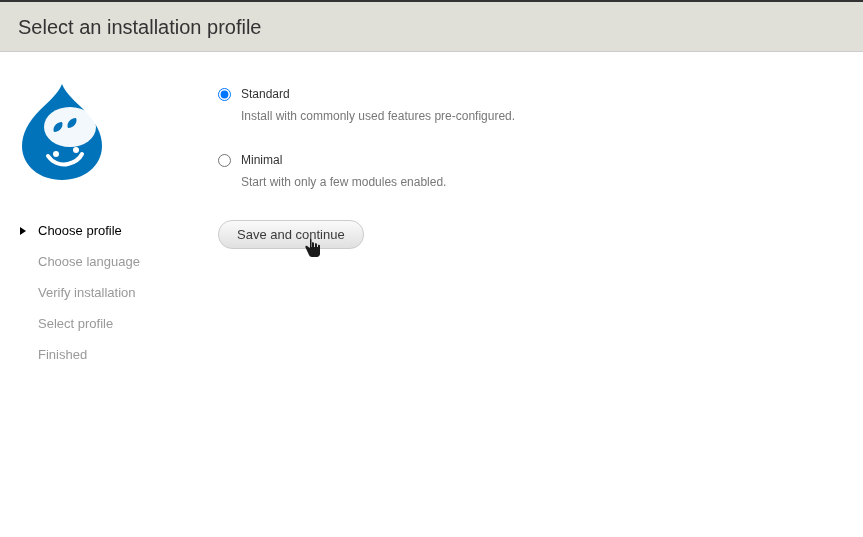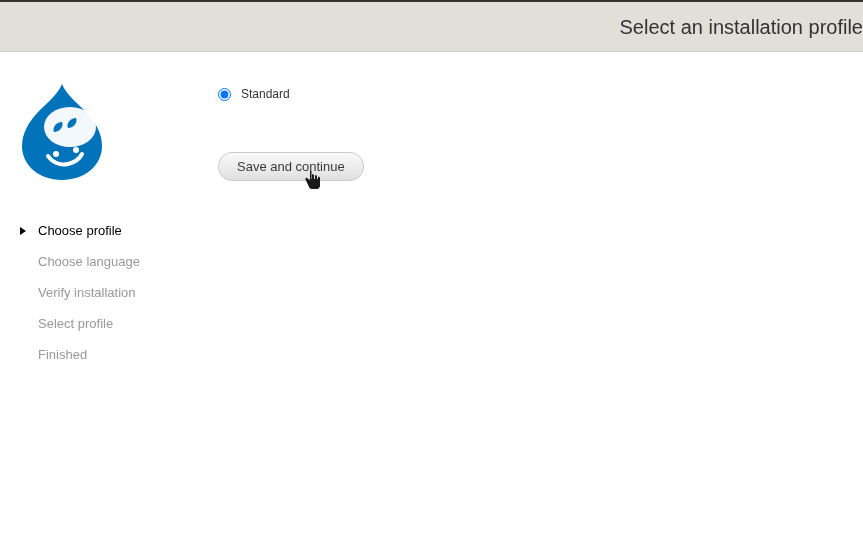--- a/index.html
+++ b/index.html
@@ -1,33 +1,33 @@
 <!DOCTYPE html>
 <html><head>
   <meta charset="utf-8">
   <style>
     * { margin: 0; padding: 0; box-sizing: border-box; }
     body { font-family: "Lucida Grande", "Lucida Sans Unicode", Arial, sans-serif; font-size: 13px; background: #fff; width: 863px; }
     .topbar { height: 2px; background: #333; }
     .header { background: #e0dfd8; padding: 14px 0 12px 18px; border-bottom: 1px solid #ccc; }
-    .header h1 { font-size: 20px; font-weight: normal; color: #333; text-align: right; }
+    .header h1 { font-size: 20px; font-weight: normal; color: #333; }
     .container { display: flex; padding: 30px 0 0 18px; }
     .sidebar { width: 200px; flex-shrink: 0; }
     .logo { margin-bottom: 30px; }
     .steps { list-style: none; }
     .steps li { padding: 8px 0 8px 20px; color: #999; font-size: 13px; position: relative; }
     .steps li.active { color: #000; font-weight: normal; }
     .steps li.active::before { content: ""; position: absolute; left: 2px; top: 12px; border-left: 6px solid #000; border-top: 4px solid transparent; border-bottom: 4px solid transparent; }
     .main { flex: 1; padding-top: 5px; }
     .option { margin-bottom: 30px; }
     .option-row { display: flex; align-items: center; gap: 10px; }
     .option input[type="radio"] { width: 13px; height: 13px; }
     .option label { font-size: 12px; color: #333; }
     .option .desc { font-size: 12px; color: #777; margin: 8px 0 0 23px; }
-    .btn-wrap { position: relative; display: inline-block; margin-top: 21px; }
+    .btn-wrap { position: relative; display: inline-block; margin-top: 1px; }
     .btn { display: inline-block; padding: 6px 18px; font-size: 13px; color: #3a3a3a; background: linear-gradient(#fafafa, #e0e0e0); border: 1px solid #ccc; border-radius: 14px; cursor: pointer; font-family: inherit; }
     .cursor { position: absolute; left: 86px; top: 18px; pointer-events: none; }
   </style>
 </head>
 <body>
 
 <div class="topbar"></div>
 
 <div class="header">
   <h1>Select an installation profile</h1>
@@ -54,22 +54,30 @@
       <li><span>Finished</span></li>
     </ul>
   </div>
 
   <div class="main">
     <div class="option">
       <div class="option-row">
         <input type="radio" name="profile" checked="" style="">
         <label>Standard</label>
       </div>
+      <div class="desc">Install with commonly used features pre-configured.</div>
     </div>
 
+    <div class="option">
+      <div class="option-row">
+        <input type="radio" name="profile" style="">
+        <label>Minimal</label>
+      </div>
+      <div class="desc">Start with only a few modules enabled.</div>
+    </div>
 
     <div class="btn-wrap">
       <button class="btn">Save and continue</button>
       <span class="cursor">
         <svg width="18" height="20" viewBox="0 0 18 20">
           <path d="M 6 1 L 6 10 L 3 8 C 2 7.5, 1 8.5, 1.5 9.5 L 5 17 C 5.5 18, 6.5 19, 8 19 L 13 19 C 14.5 19, 16 17.5, 16 16 L 16 8 C 16 7, 15 6.5, 14 7 L 14 9 L 13 9 L 13 6.5 C 13 5.5, 12 5, 11 5.5 L 11 9 L 10 9 L 10 5.5 C 10 4.5, 9 4, 8 4.5 L 8 9 L 7.5 9 L 7.5 1.5 C 7.5 0.5, 6 0.5, 6 1 Z" fill="#1a1a1a"></path>
         </svg>
       </span>
     </div>
   </div>

